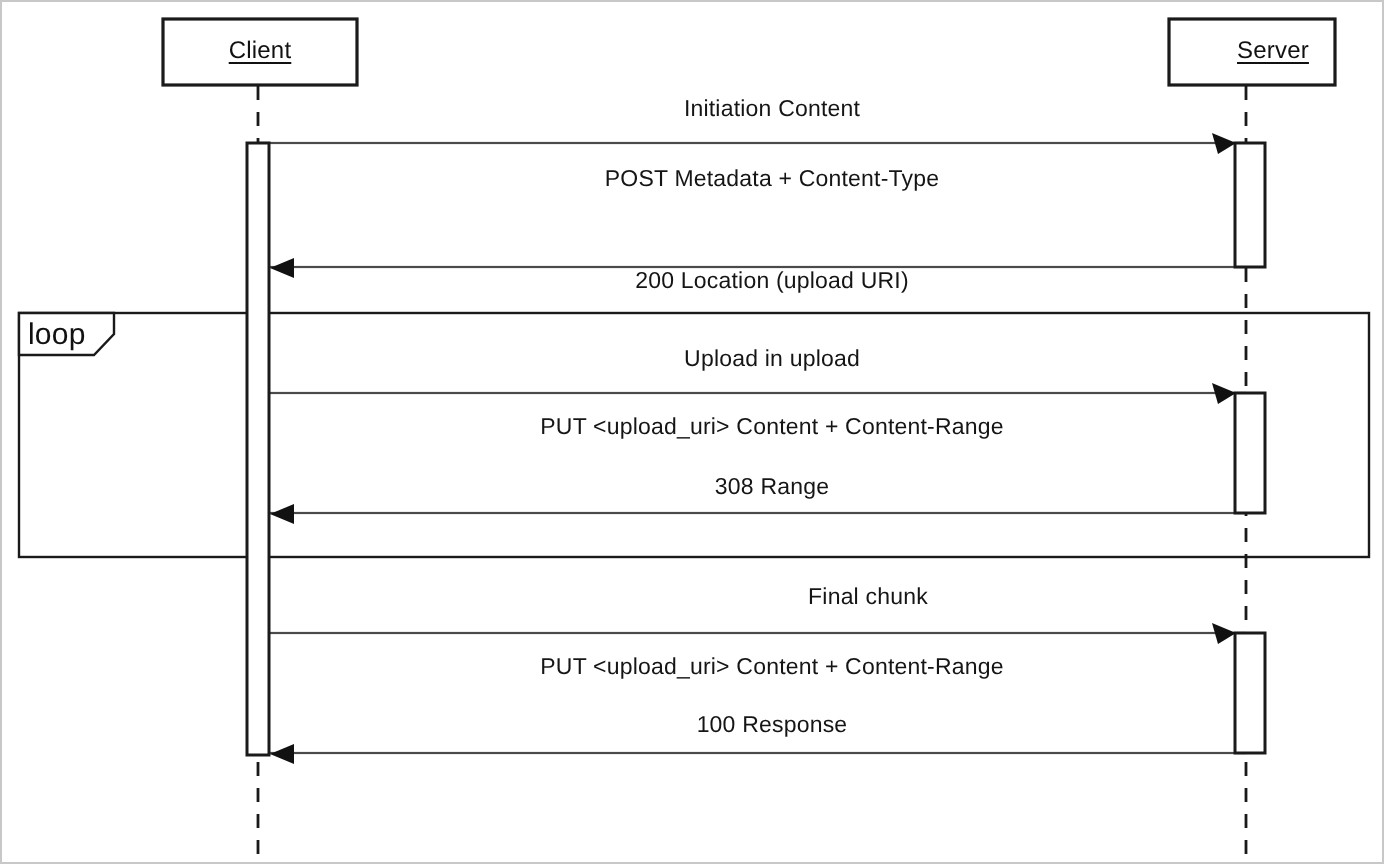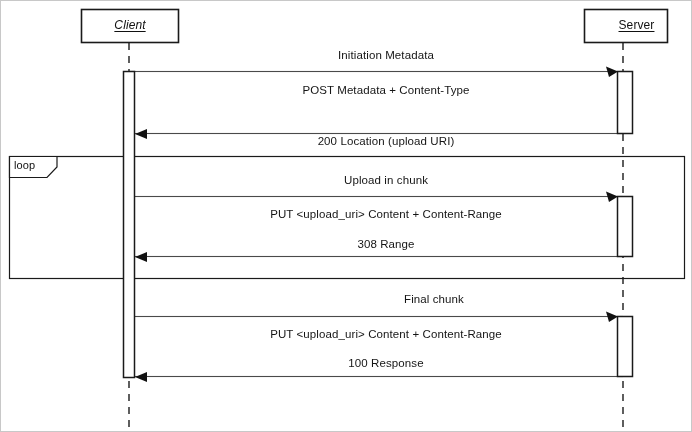--- a/index.html
+++ b/index.html
@@ -33,21 +33,21 @@
     line-height: 1;
     letter-spacing: 0.1px;
   }
   .participant-name {
     font-size: 12px;
     text-decoration: underline;
     text-underline-offset: 2px;
     color: #111111;
   }
   .frag-tag {
-    font-size: 11px;
+    font-size: 15px;
     color: #111111;
   }
   .msg-label {
     font-size: 11.5px;
     color: #151515;
     text-align: center;
     transform: translateX(-50%);
   }
 </style>
 </head>
@@ -95,27 +95,27 @@
       <path d="M 134 376 L 146 371 L 146 381 Z"></path>
     </g>
 
     <g fill="#ffffff" stroke="#1a1a1a" stroke-width="1.6">
       <rect x="80.5" y="8.5" width="97" height="33"></rect>
       <rect x="583.5" y="8.5" width="83" height="33"></rect>
     </g>
 
   </svg>
 
-  <div class="lbl participant-name" style="left:80px; top:18px; width:98px; text-align:center;font-style:italic;">Client</div>
+  <div class="lbl participant-name" style="left:80px; top:18px; width:98px; text-align:center;">Client</div>
   <div class="lbl participant-name" style="left:583px; top:18px; width:105px; text-align:center;">Server</div>
 
   <div class="lbl frag-tag" style="left:13px; top:159px;">loop</div>
 
-  <div class="lbl msg-label" style="left:385px; top:49px;">Initiation Metadata</div>
-  <div class="lbl msg-label" style="left:385px; top:174px;">Upload in chunk</div>
+  <div class="lbl msg-label" style="left:385px; top:49px;">Initiation Content</div>
+  <div class="lbl msg-label" style="left:385px; top:174px;">Upload in upload</div>
   <div class="lbl msg-label" style="left:385px; top:293px;margin-left:48px;">Final chunk</div>
 
   <div class="lbl msg-label" style="left:385px; top:84px;">POST Metadata + Content-Type</div>
   <div class="lbl msg-label" style="left:385px; top:115px;margin-top:20px;">200 Location (upload URI)</div>
   <div class="lbl msg-label" style="left:385px; top:208px;">PUT &lt;upload_uri&gt; Content + Content-Range</div>
   <div class="lbl msg-label" style="left:385px; top:238px;">308 Range</div>
   <div class="lbl msg-label" style="left:385px; top:328px;">PUT &lt;upload_uri&gt; Content + Content-Range</div>
   <div class="lbl msg-label" style="left:385px; top:357px;">100 Response</div>
 
 </div>

